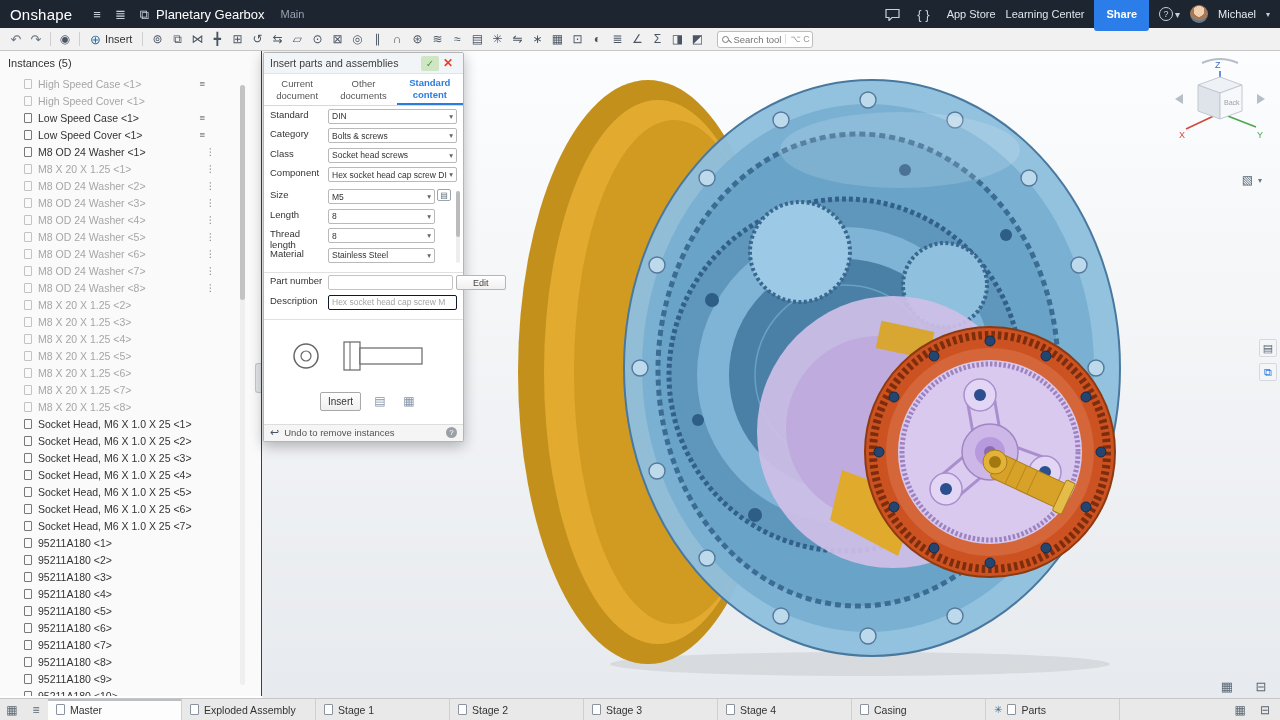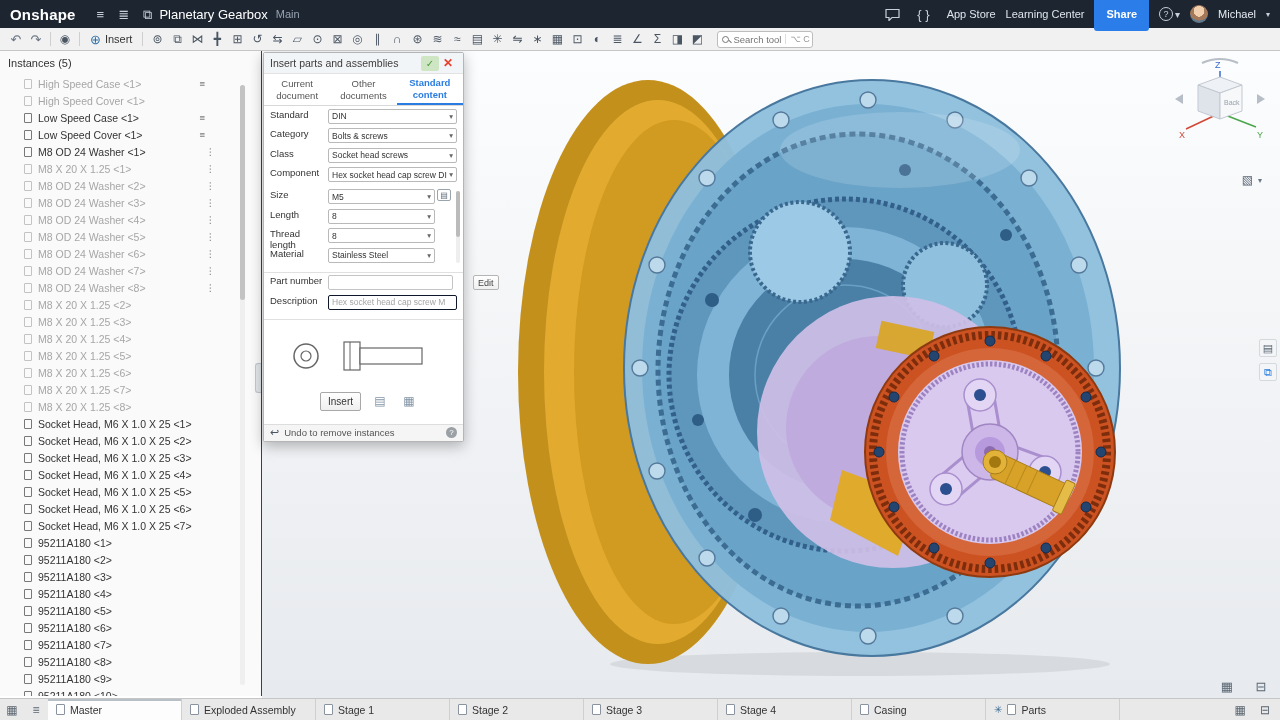--- a/index.html
+++ b/index.html
@@ -1,23 +1,23 @@
 <!DOCTYPE html>
 <html><head>
 <meta charset="utf-8">
 <style>
   *{margin:0;padding:0;box-sizing:border-box}
   html,body{width:1280px;height:720px;overflow:hidden;font-family:"Liberation Sans",sans-serif;background:#fff}
 
   
   .topbar{position:absolute;top:0;left:0;right:0;height:28px;background:#1d2531;display:flex;align-items:center;padding:0 10px;color:#fff;z-index:10}
-  .logo{font-size:15px;font-weight:bold;letter-spacing:.2px;margin-right:14px}
+  .logo{font-size:15px;font-weight:normal;letter-spacing:.2px;margin-right:14px}
   .top-ic{color:#c7d0da;font-size:13px;margin:0 7px;cursor:pointer;line-height:1}
   .doc-title{font-size:13px;font-weight:normal;}
-  .ws{font-size:11px;color:#97a3b1;margin-left:8px}
+  .ws{font-size:11px;color:#97a3b1;margin-left:16px}
   .top-right{margin-left:auto;display:flex;align-items:center;gap:10px}
   .top-link{font-size:11px;color:#dfe5ec}
   .share-btn{background:#2b7de9;color:#fff;font-size:11px;padding:11px 12px;border-radius:3px;font-weight:bold}
   .help-wrap{display:flex;align-items:center;gap:2px;color:#c7d0da;font-size:10px}
   .help-circ{width:14px;height:14px;border:1px solid #c7d0da;border-radius:50%;display:flex;align-items:center;justify-content:center;font-size:9px}
   .avatar{width:18px;height:18px;border-radius:50%;background:radial-gradient(circle at 50% 35%,#f0cfae 0 36%,#a3795a 37% 62%,#62788c 63%)}
   .user-name{font-size:11px;color:#e6ebf1}
   .chat-svg{display:block}
 
   
@@ -75,21 +75,21 @@
   .dval{font-size:8.5px;color:#333;white-space:nowrap;overflow:hidden}
   .caret{margin-left:auto;font-size:7.5px;color:#666;padding-left:2px}
   .dsub{position:relative;margin-top:5px;padding-right:8px}
   .dsub .drow{padding-right:2px}
   .subcell{width:18px;flex:none;display:flex;align-items:center;justify-content:center}
   .fav{width:14px;height:12px;border:1px solid #9aa4ae;border-radius:2px;color:#5a6774;font-size:8px;display:flex;align-items:center;justify-content:center;cursor:pointer}
   .dscroll{position:absolute;right:3px;top:2px;bottom:2px;width:4px;background:#eee;border-radius:2px}
   .dthumb{width:4px;height:46px;background:#bbb;border-radius:2px}
   .dsep{border-top:1px solid #e0e0e0;margin-top:7px}
   .dinput{flex:1;height:15px;border:1px solid #c4c4c4;border-radius:2px;font-size:9px;padding:0 3px;color:#333;font-family:"Liberation Sans",sans-serif}
-  .edit-btn{margin-left:20px;height:15px;padding:0 4px;font-size:9px;color:#444;background:linear-gradient(#fff,#f0f0f0);border:1px solid #b5b5b5;border-radius:2px;cursor:pointer;flex:none}
+  .edit-btn{margin-left:3px;height:15px;padding:0 16px;font-size:9px;color:#444;background:linear-gradient(#fff,#f0f0f0);border:1px solid #b5b5b5;border-radius:2px;cursor:pointer;flex:none}
   .ddesc{flex:1;height:15px;border:1px solid #0f172a;border-radius:2px;display:flex;align-items:center;padding:0 3px;overflow:hidden}
   .ddesc span{font-size:8.5px;color:#a5a5a5;white-space:nowrap}
   .dpreview{height:72px;display:flex;align-items:center;justify-content:center}
   .dactions{display:flex;align-items:center;padding-left:56px;gap:9px}
   .insert-btn{height:19px;padding:0 7px;font-size:10px;color:#333;background:linear-gradient(#fff,#efefef);border:1px solid #a8a8a8;border-radius:2px;cursor:pointer}
   .dicon{width:20px;height:18px;display:flex;align-items:center;justify-content:center;color:#8293a5;font-size:12px;cursor:pointer}
   .dfoot{margin-top:13px;height:17px;background:#f5f5f5;border-top:1px solid #ddd;display:flex;align-items:center;padding:0 6px;font-size:9.5px;color:#555;gap:5px}
   .undo-ic{color:#4a5560;font-size:11px}
   .qcirc{margin-left:auto;width:11px;height:11px;border-radius:50%;background:#9aa0a6;color:#fff;font-size:8px;display:flex;align-items:center;justify-content:center}
 

